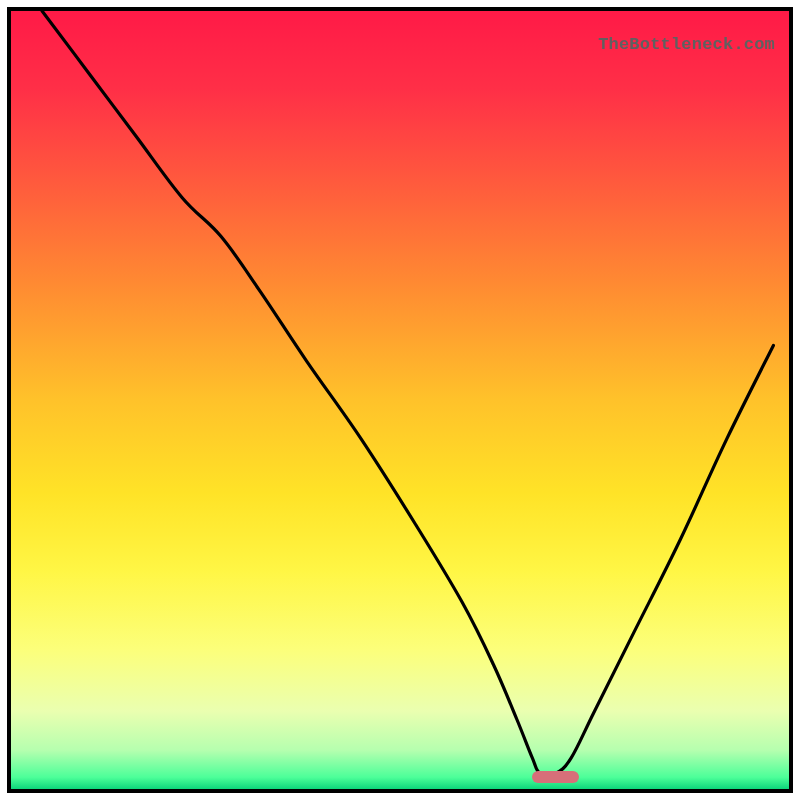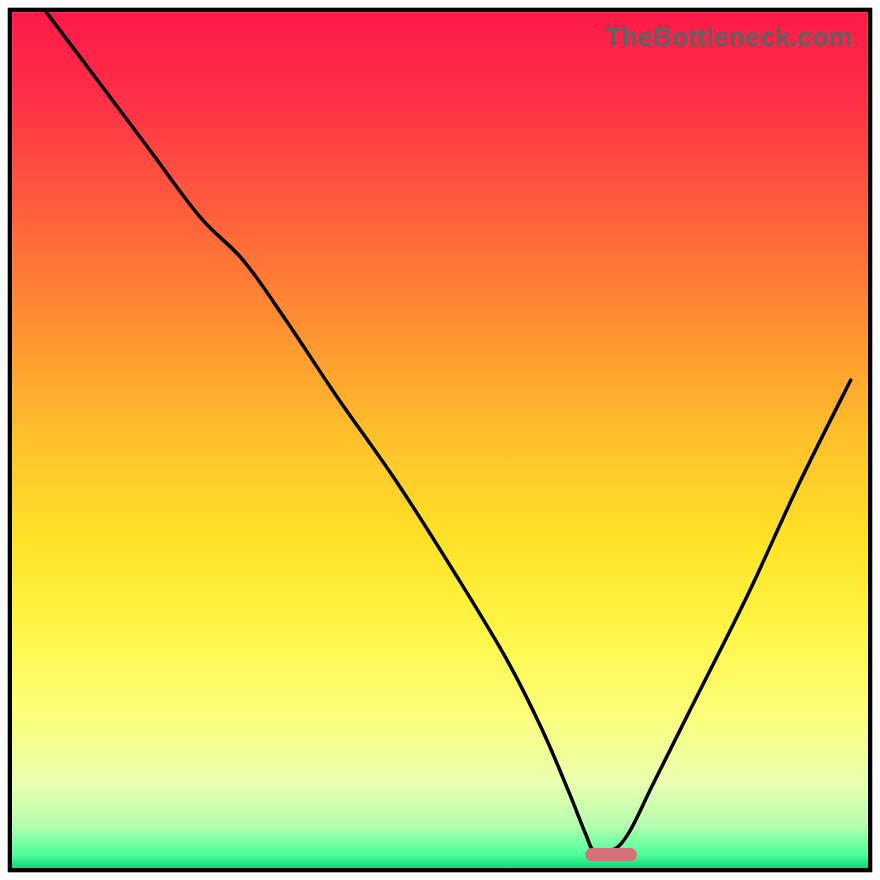--- a/index.html
+++ b/index.html
@@ -16,27 +16,28 @@
     left: 7px;
     top: 7px;
     width: 786px;
     height: 786px;
     border: 4px solid #000000;
     box-sizing: border-box;
     overflow: hidden;
   }
   .attribution {
     position: absolute;
-    top: 10px;
+    top: 24px;
     right: 14px;
-    font-size: 24px;
+    font-size: 17px;
     font-weight: 600;
     color: #606060;
     letter-spacing: 0.2px;
     z-index: 10;
+    font-family: Liberation Mono, monospace;
   }
   svg.plot {
     position: absolute;
     left: 0;
     top: 0;
     width: 100%;
     height: 100%;
   }
   .marker {
     position: absolute;

